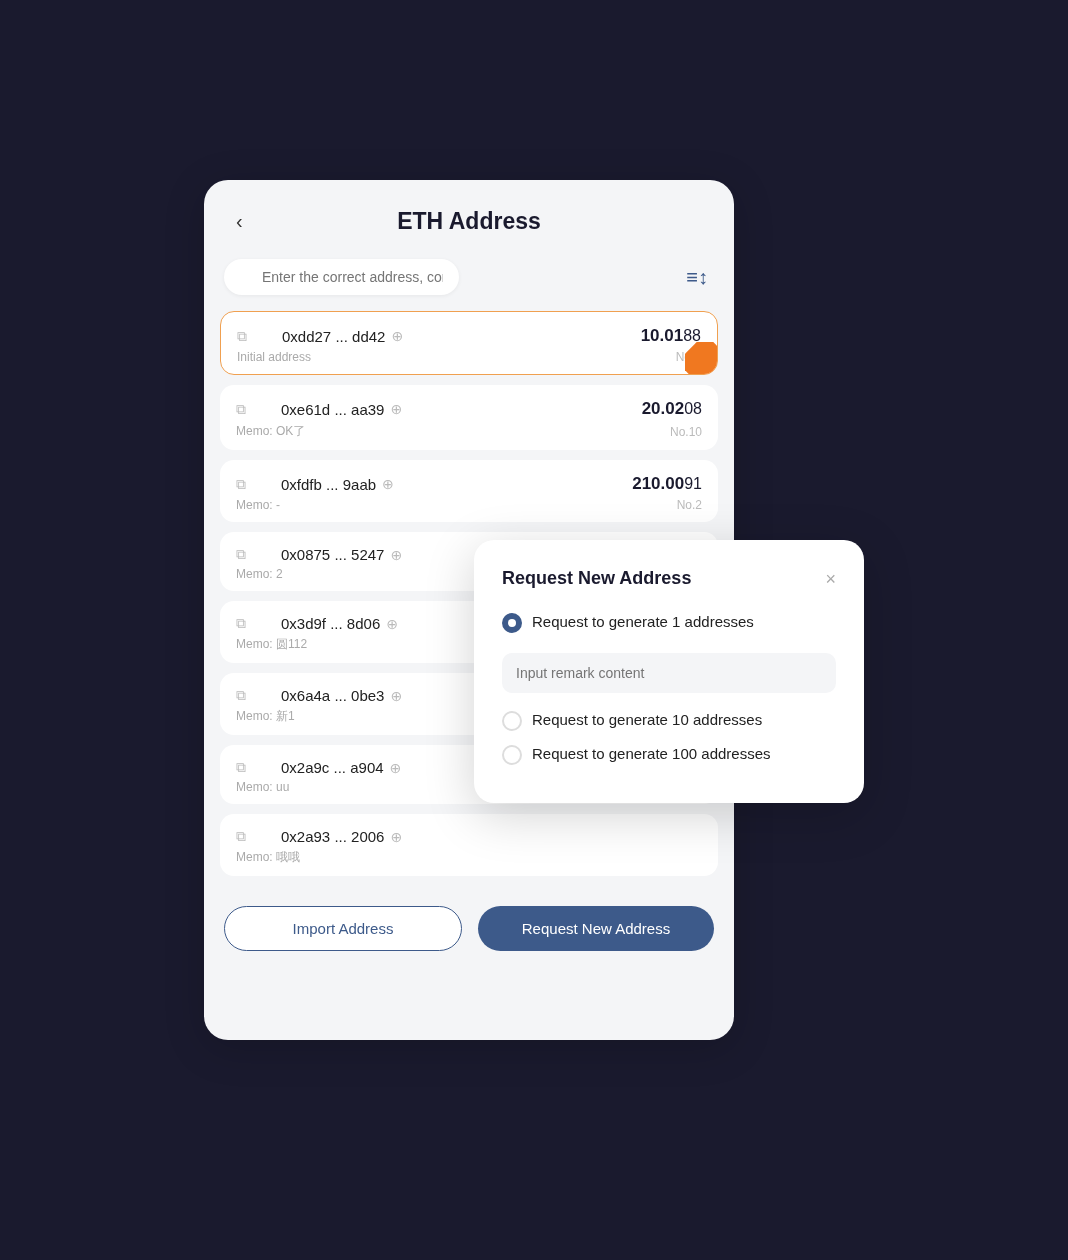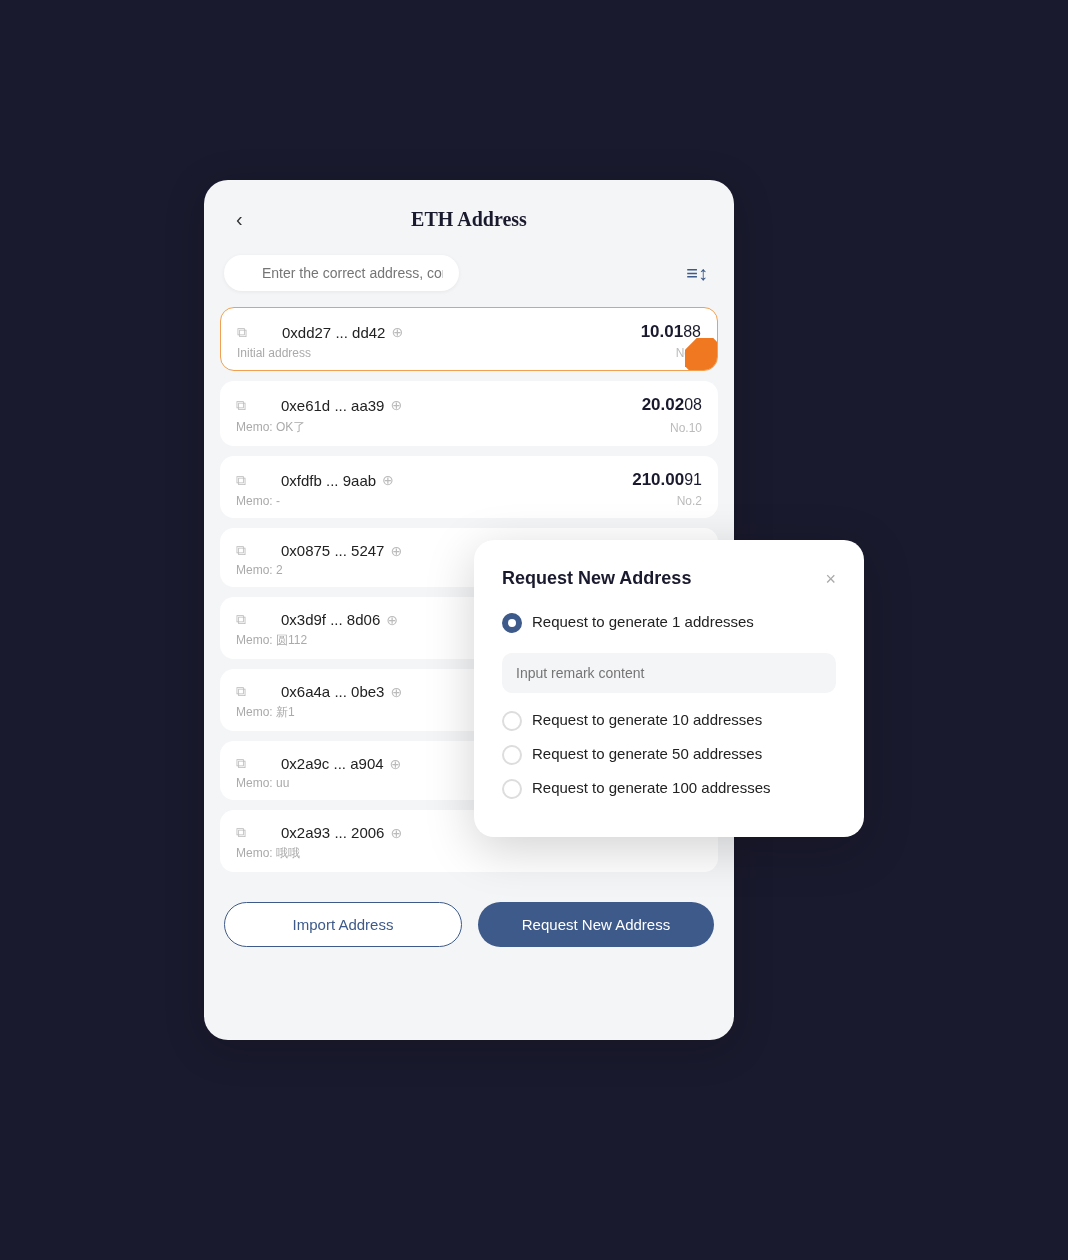--- a/index.html
+++ b/index.html
@@ -46,24 +46,23 @@
       left: 24px;
       background: none;
       border: none;
       cursor: pointer;
       font-size: 20px;
       color: #333;
       padding: 4px 8px;
     }
 
     .page-title {
-      font-size: 20px;
+      font-size: 23px;
       font-weight: 600;
       color: #1a1a2e;
-      font-family: Liberation Serif, serif;
     }
 
     .search-bar-row {
       padding: 8px 20px 16px 20px;
       display: flex;
       align-items: center;
       gap: 10px;
     }
 
     .search-bar {
@@ -487,24 +486,18 @@
     </div>
         <div>
       <div class="radio-option">
         <div class="radio-circle"></div>
         <label>Request to generate 10 addresses</label>
       </div>
     </div>
         <div>
       <div class="radio-option">
         <div class="radio-circle"></div>
-        <label>Request to generate 50 addresses</label>
-      </div>
-    </div>
-        <div>
-      <div class="radio-option">
-        <div class="radio-circle"></div>
         <label>Request to generate 100 addresses</label>
       </div>
     </div>
       </div>
   </div>
 </div>
 
 </body></html>

